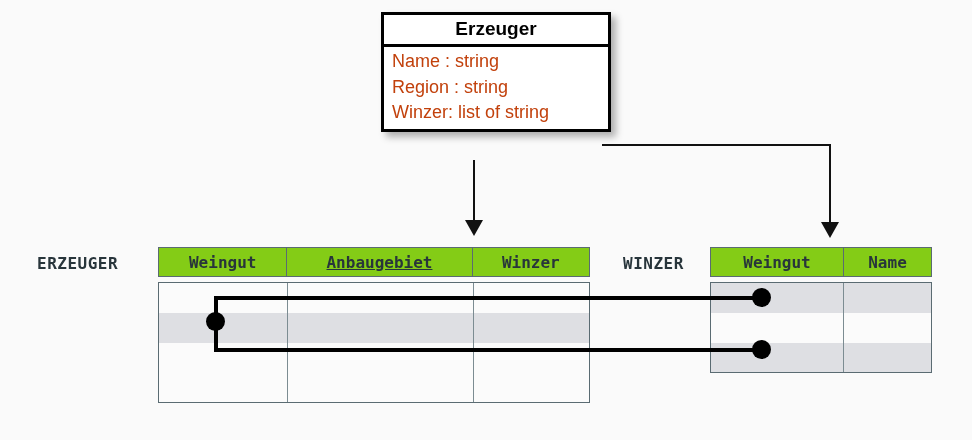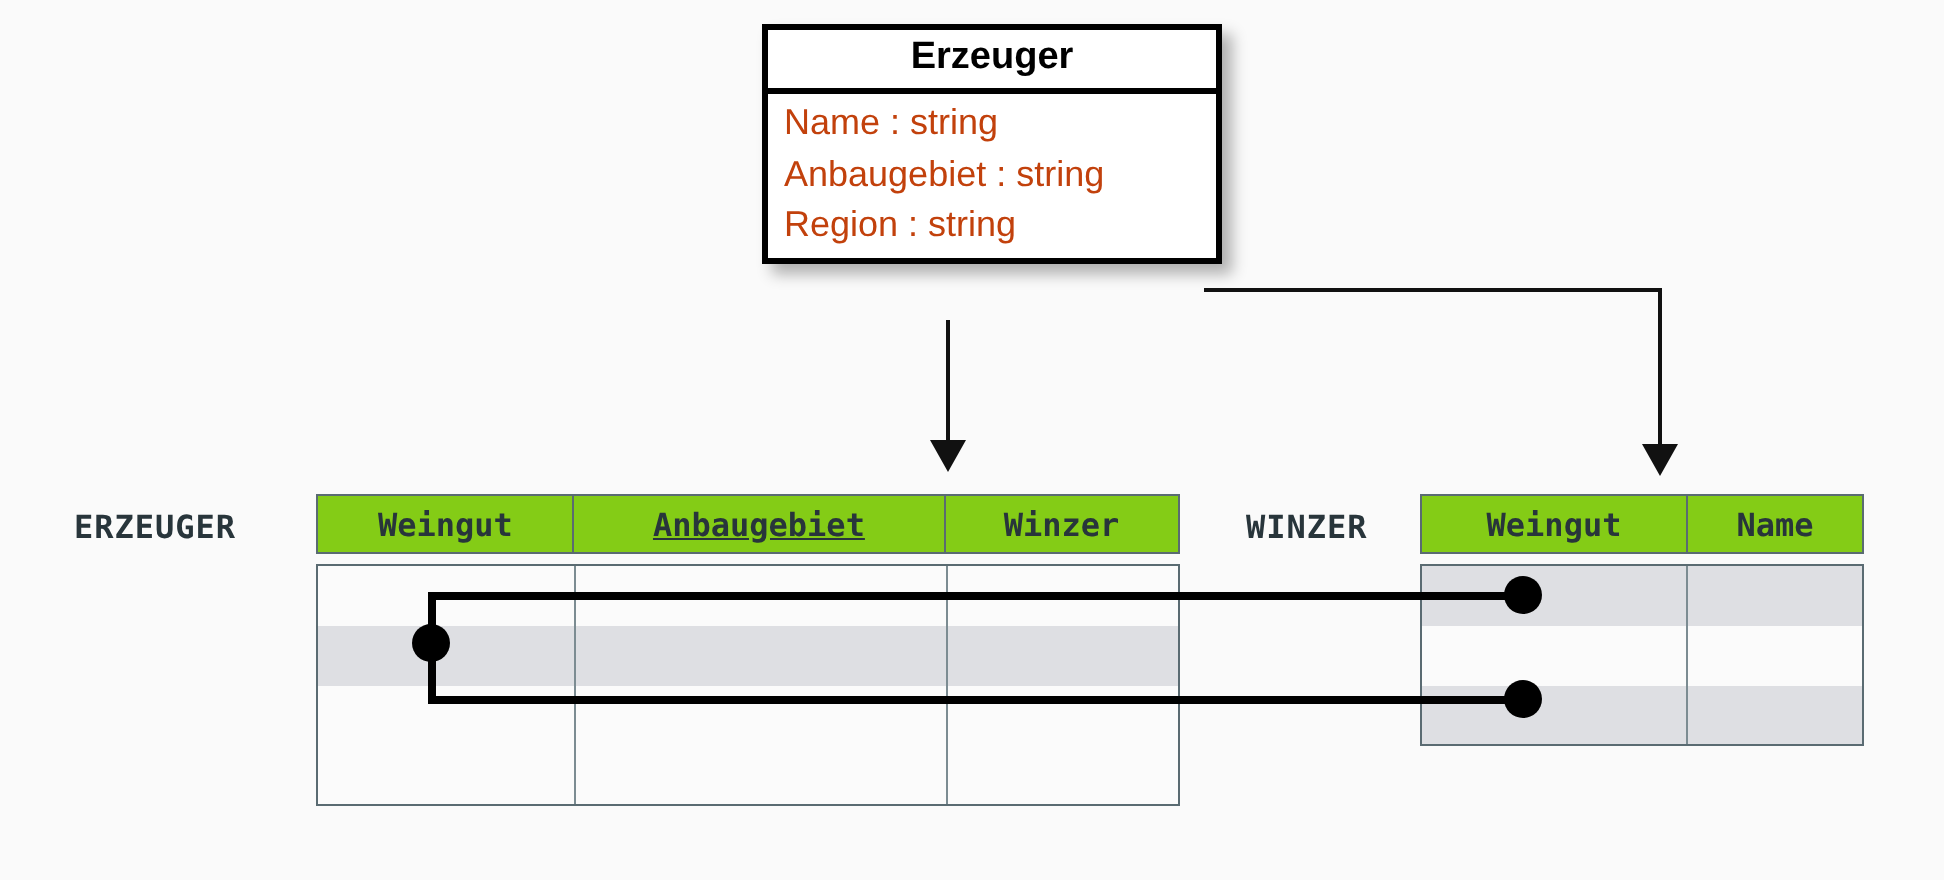--- a/index.html
+++ b/index.html
@@ -143,22 +143,22 @@
 </style>
 </head>
 <body>
 
 <div id="canvas">
 
   <div class="uml-box">
     <div class="uml-title">Erzeuger</div>
     <div class="uml-attrs">
       <div class="uml-attr">Name : string</div>
-      <div class="uml-attr">Anbaugebiet : string</div>
       <div class="uml-attr">Region : string</div>
+      <div class="uml-attr">Winzer: list of string</div>
     </div>
   </div>
 
   <div class="thin-v" style="left:473px; top:160px; height:62px;"></div>
   <div class="arrow-down" style="left:465px; top:220px;"></div>
 
   <div class="thin-h" style="left:602px; top:144px; width:24px;"></div>
   <div class="thin-h" style="left:624px; top:144px; width:207px;"></div>
   <div class="thin-v" style="left:829px; top:144px; height:80px;"></div>
   <div class="arrow-down" style="left:821px; top:222px;"></div>

